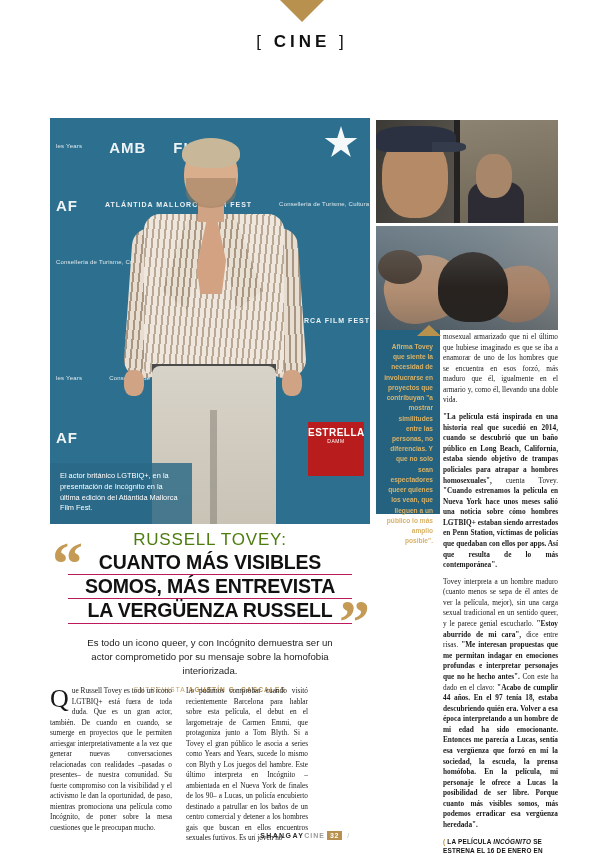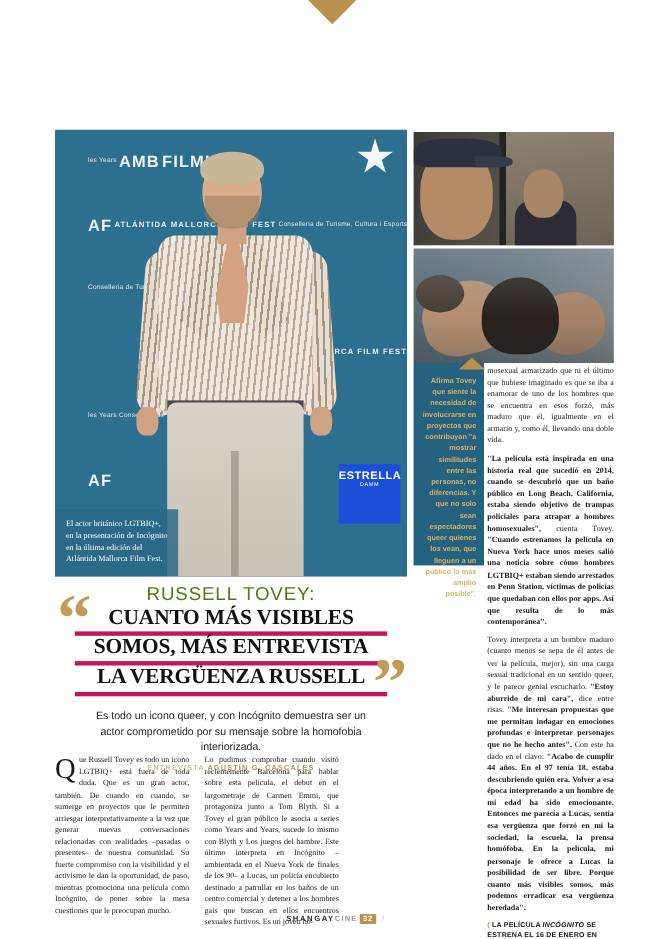--- a/index.html
+++ b/index.html
@@ -64,30 +64,29 @@
     position: absolute;
     inset: 0;
     background-color: #2d6f8e;
   }
   .wall-row {
     position: absolute;
     left: 0; right: 0;
     height: 58px;
     display: flex;
     align-items: center;
-    gap: 2px;
+    gap: 27px;
     padding-left: 6px;
     font-family: "Liberation Sans", sans-serif;
     color: rgba(255,255,255,0.92);
     font-size: 11px;
     font-weight: bold;
     letter-spacing: 1px;
     white-space: nowrap;
     overflow: hidden;
-    margin-left: 24px;
   }
   .wall-logo {
     font-size: 15px;
     font-weight: bold;
     letter-spacing: 1px;
   }
   .wall-small {
     font-size: 6px;
     font-weight: normal;
     line-height: 1.25;
@@ -206,21 +205,21 @@
     position: absolute;
     width: 20px; height: 26px;
     border-radius: 40%;
     background: #cfa383;
   }
 
   .estrella-badge {
     position: absolute;
     right: 6px; bottom: 48px;
     width: 56px; height: 54px;
-    background: #1d4ed8;
+    background: #b91c1c;
     color: #fff;
     font-family: "Liberation Sans", sans-serif;
     font-weight: bold;
     font-size: 10px;
     text-align: center;
     padding-top: 6px;
     box-sizing: border-box;
     line-height: 1.05;
     letter-spacing: 0.5px;
   }
@@ -237,26 +236,26 @@
     background: #ffffff;
     clip-path: polygon(50% 0%, 61% 35%, 98% 35%, 68% 57%, 79% 91%, 50% 70%, 21% 91%, 32% 57%, 2% 35%, 39% 35%);
     opacity: 0.95;
   }
 
   
   .photo-caption {
     position: absolute;
     left: 0;
     bottom: 0;
-    width: 112px;
+    width: 142px;
     padding: 8px 8px 10px 10px;
     box-sizing: border-box;
     background: rgba(42,104,133,0.82);
     color: #ffffff;
-    font-family: Liberation Serif, serif;
+    font-family: Liberation Sans, sans-serif;
     font-size: 7.4px;
     line-height: 1.45;
   }
 
   
   .still {
     position: absolute;
     overflow: hidden;
   }
   .still-1 {
@@ -400,23 +399,22 @@
     font-family: "Liberation Sans", sans-serif;
     font-weight: bold;
     font-size: 19.5px;
     line-height: 1.14;
     letter-spacing: -0.2px;
     color: #111;
     padding: 0 18px;
   }
   .q-head span {
     display: block;
-    border-bottom: 4px solid #be185d;
+    border-bottom: 1px solid #be185d;
     padding-bottom: 1px;
-    font-family: Liberation Serif, serif;
   }
   .q-sub {
     margin-top: 12px;
     padding: 0 26px;
     font-family: "Liberation Sans", sans-serif;
     font-size: 9.6px;
     line-height: 1.48;
     color: #222;
   }
   .q-credit {
@@ -501,20 +499,25 @@
     padding: 1px 3px;
     margin: 0 2px;
     letter-spacing: 0.5px;
   }
 </style>
 </head>
 <body>
 
 <div class="top-marker">
   <div class="gold-triangle"></div>
+  <div class="section-title">
+    <span class="brk">[</span>
+    <span>CINE</span>
+    <span class="brk">]</span>
+  </div>
 </div>
 
 <div class="hero-photo">
   <div class="wall">
     <div class="wall-row" style="top:0px;">
       <span class="wall-small">les Years</span>
       <span class="wall-logo">AMB</span>
       <span class="wall-logo">FILMIN</span>
     </div>
     <div class="wall-row" style="top:58px;">

